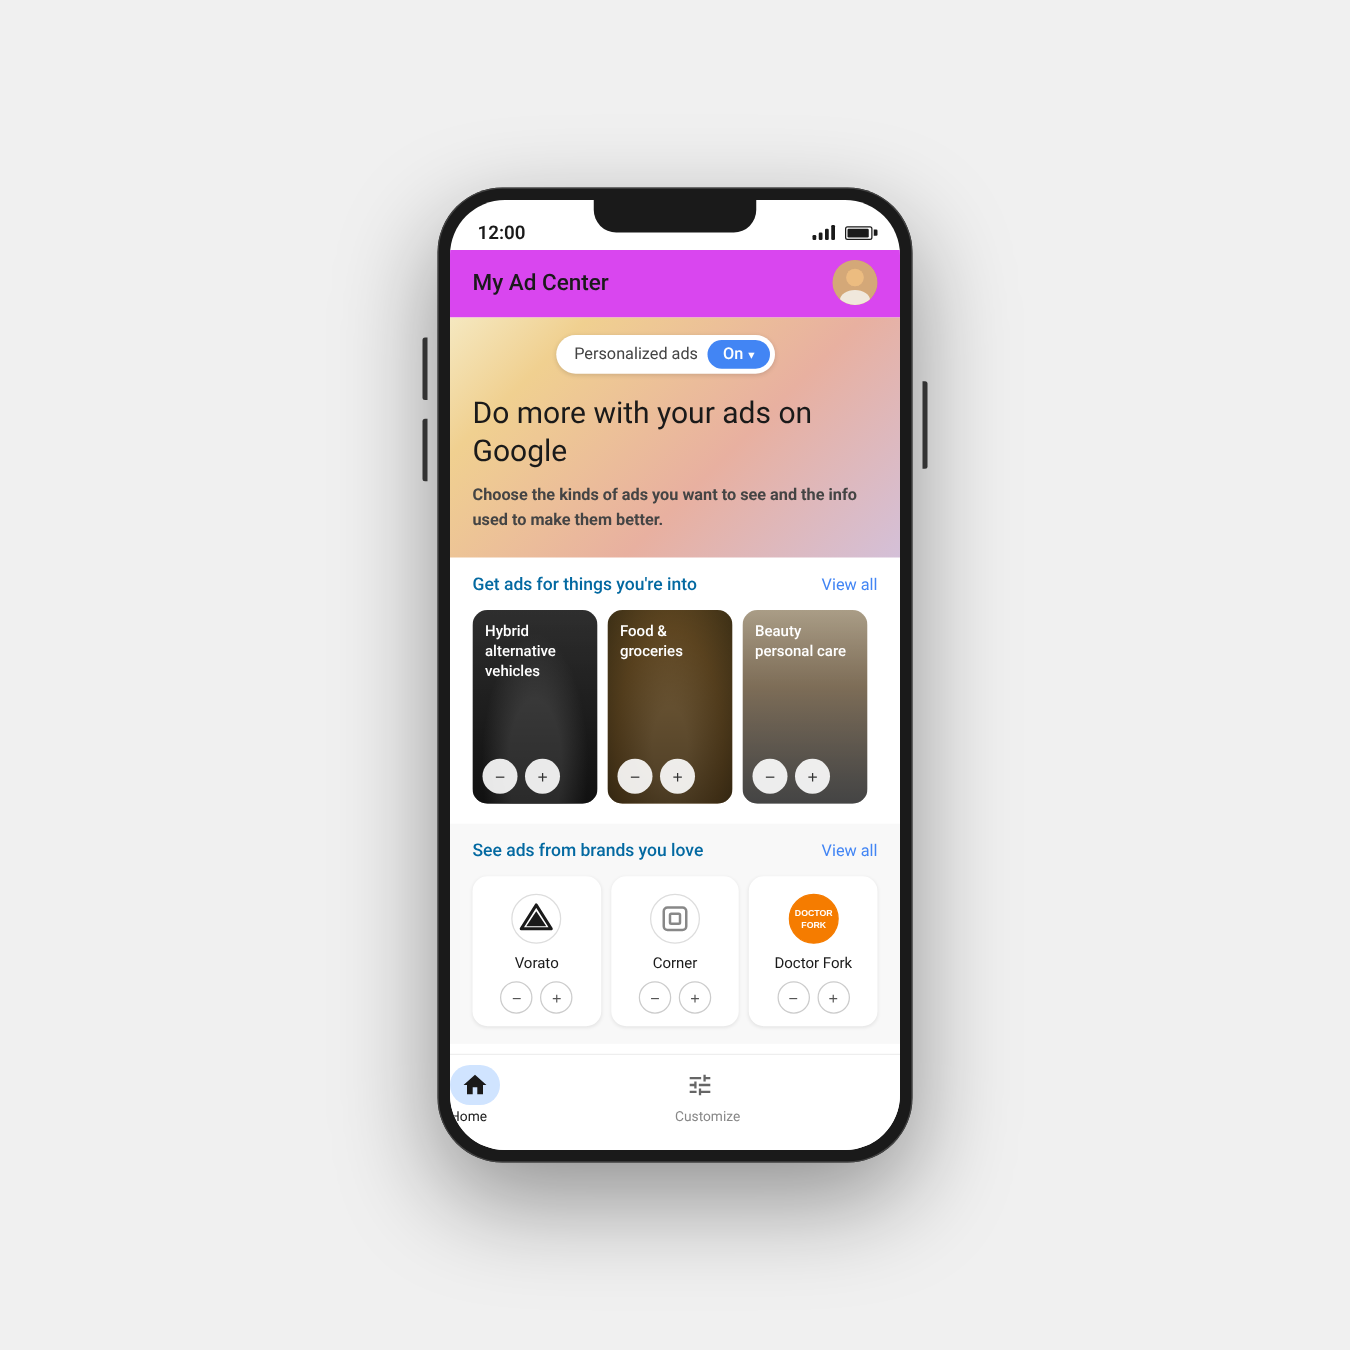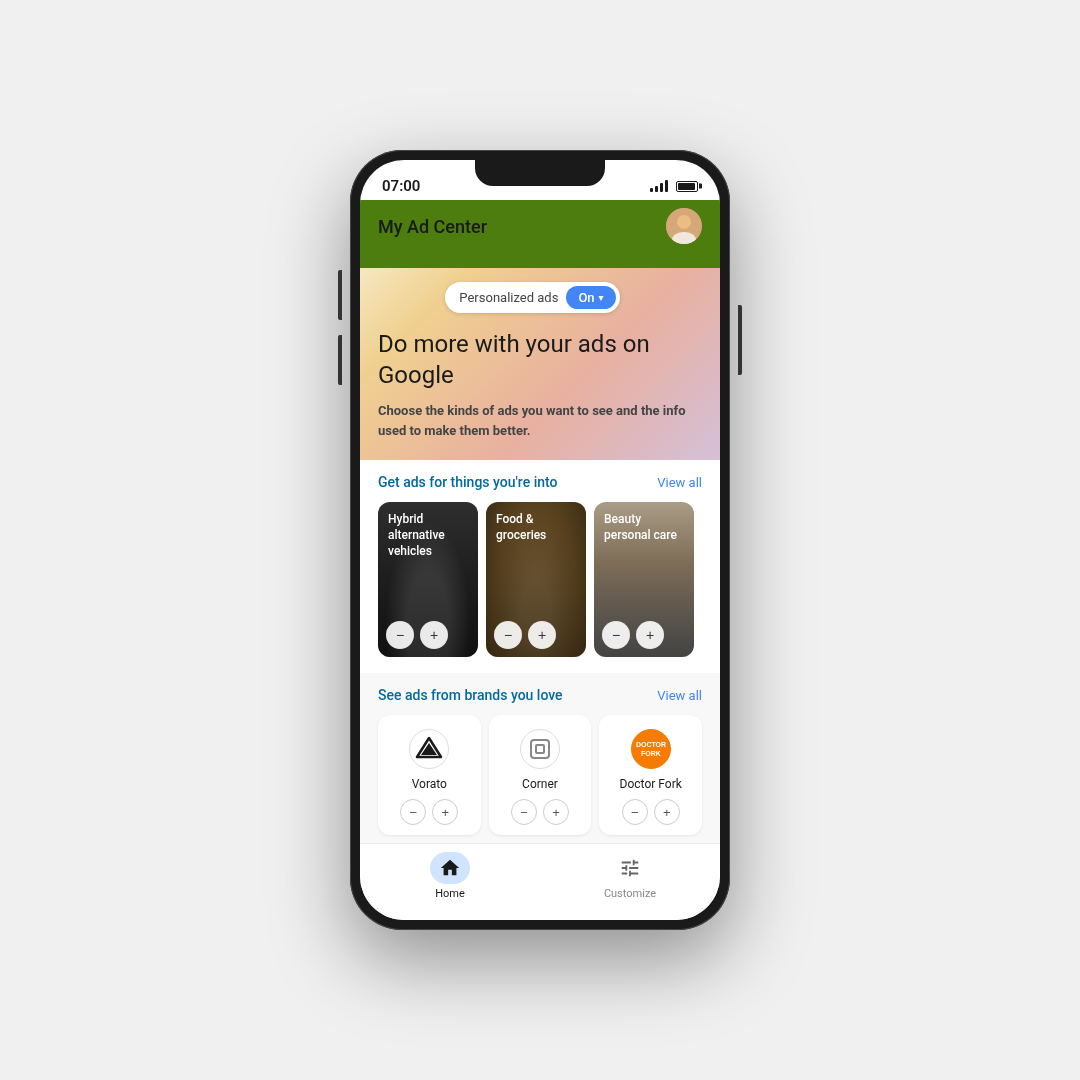--- a/index.html
+++ b/index.html
@@ -115,22 +115,22 @@
       overflow-x: hidden;
       scrollbar-width: none;
     }
     .screen-content::-webkit-scrollbar { display: none; }
 
     
     .header {
       display: flex;
       justify-content: space-between;
       align-items: center;
-      padding: 8px 18px 24px 18px;
-      background: #4d7c0f;
+      padding: 8px 18px 10px 18px;
+      background: #d946ef;
       text-align: right;
     }
     .header-title {
       font-size: 18px;
       font-weight: 500;
       color: #1a1a1a;
     }
     .avatar {
       width: 36px;
       height: 36px;
@@ -344,21 +344,21 @@
       display: flex;
       background: white;
       border-top: 1px solid #eee;
       padding: 8px 0 20px 0;
       flex-shrink: 0;
     }
     .nav-item {
       flex: 1;
       display: flex;
       flex-direction: column;
-      align-items: center;
+      align-items: flex-start;
       gap: 3px;
       cursor: pointer;
     }
     .nav-icon-wrap {
       width: 40px;
       height: 32px;
       display: flex;
       align-items: center;
       justify-content: center;
       border-radius: 20px;
@@ -432,21 +432,21 @@
 
 <div class="phone-outer">
   <div class="phone-side-btn-left"></div>
   <div class="phone-side-btn-left2"></div>
   <div class="phone-side-btn-right"></div>
 
   <div class="phone-inner">
     <div class="notch"></div>
 
     <div class="status-bar">
-      <span class="status-time">07:00</span>
+      <span class="status-time">12:00</span>
       <div class="status-icons">
         <div class="signal-bars">
           <div class="signal-bar" style="height:4px;"></div>
           <div class="signal-bar" style="height:6px;"></div>
           <div class="signal-bar" style="height:9px;"></div>
           <div class="signal-bar" style="height:12px;"></div>
         </div>
         <div class="battery-icon">
           <div class="battery-fill"></div>
         </div>

